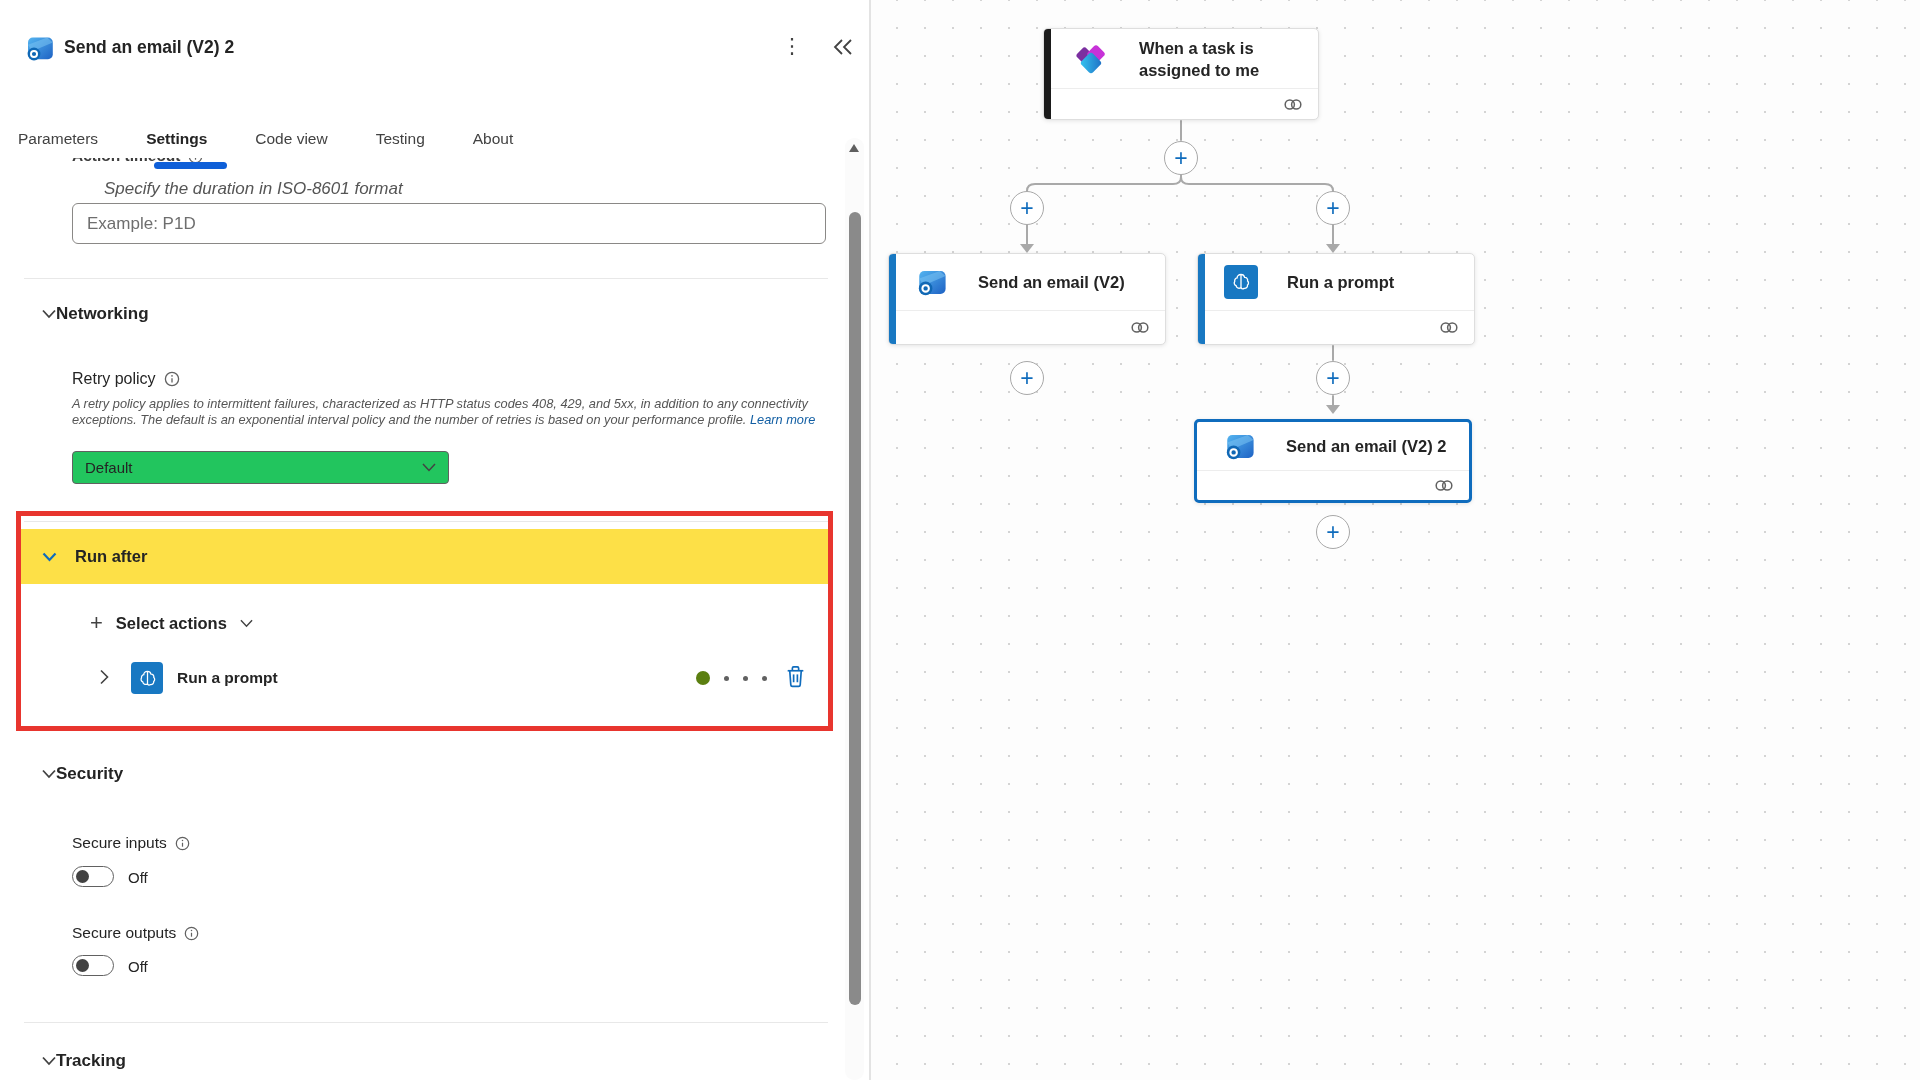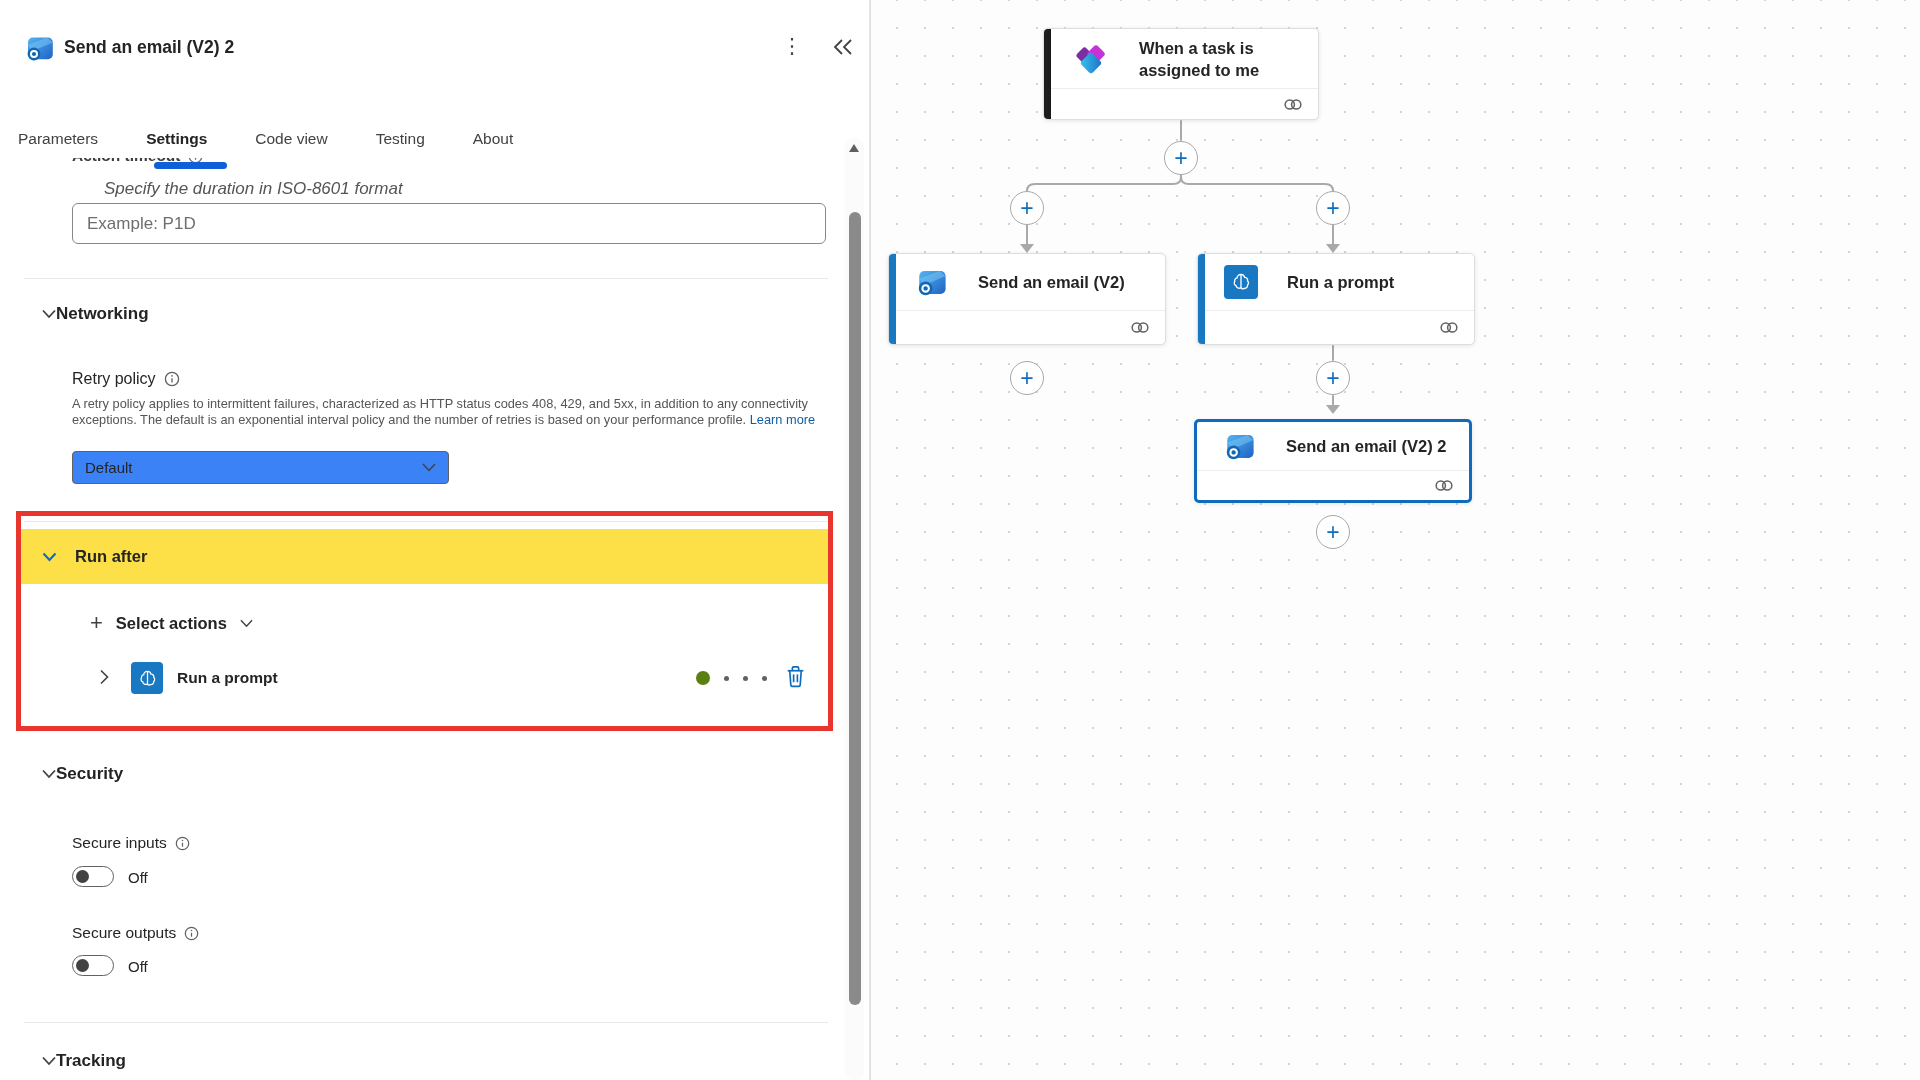--- a/index.html
+++ b/index.html
@@ -27,24 +27,24 @@
   .hint { position:absolute; left:72px; top:179px; font-style:italic; font-size:17px; color:#555;margin-left:32px; }
   .timeout-input { position:absolute; left:72px; top:203px; width:754px; height:41px; border:1px solid #8a8886; border-radius:6px; font-family:inherit; font-size:17px; padding:10px 14px; color:#242424; outline:none; }
   .timeout-input::placeholder { color:#6e6e6e; }
 
   .h-div { position:absolute; left:24px; width:804px; height:1px; background:#e8e8e8; }
 
   .section-hdr { position:absolute; left:42px; display:flex; align-items:center; cursor:pointer; }
   .section-hdr .lbl { font-size:17px; font-weight:600; color:#242424; }
 
   .field-label { position:absolute; left:72px; display:flex; align-items:center; gap:8px; font-size:16px; color:#242424; }
-  .desc { position:absolute; left:72px; top:396px; width:744px; font-size:12.8px; line-height:16.4px; color:#555; }
+  .desc { position:absolute; left:72px; top:396px; width:744px; font-style:italic; font-size:12.8px; line-height:16.4px; color:#555; }
   .link { color:var(--link-blue,#115ea3); text-decoration:none; cursor:pointer; }
 
-  .dropdown { position:absolute; left:72px; top:451px; width:377px; height:33px; border:1px solid #616161; border-radius:4px; background:#3b82f6; display:flex; align-items:center; justify-content:space-between; padding:0 12px; font-size:15px; cursor:pointer; }
+  .dropdown { position:absolute; left:72px; top:451px; width:377px; height:33px; border:1px solid #616161; border-radius:4px; background:#22c55e; display:flex; align-items:center; justify-content:space-between; padding:0 12px; font-size:15px; cursor:pointer; }
 
   
   .highlight-box { position:absolute; left:16px; top:511px; width:817px; height:220px; border:5px solid var(--highlight-red,#e8352e); z-index:5; pointer-events:none; }
   .runafter-band { position:absolute; left:21px; top:529px; width:807px; height:55px; background:#fde047; display:flex; align-items:center; padding-left:21px; gap:18px; cursor:pointer; }
   .runafter-band .lbl { font-size:16.5px; font-weight:600; color:#242424; }
   .select-actions { position:absolute; left:90px; top:606px; height:34px; display:flex; align-items:center; gap:13px; cursor:pointer; background:none; border:none; font-family:inherit; }
   .select-actions .plus-glyph { font-size:22px; font-weight:300; color:#424242; line-height:1; }
   .select-actions .lbl { font-size:16.5px; font-weight:600; color:#242424; }
   .ra-row { position:absolute; left:93px; top:660px; width:714px; height:36px; display:flex; align-items:center; }
   .ra-expand { background:none; border:none; cursor:pointer; width:22px; height:22px; }

